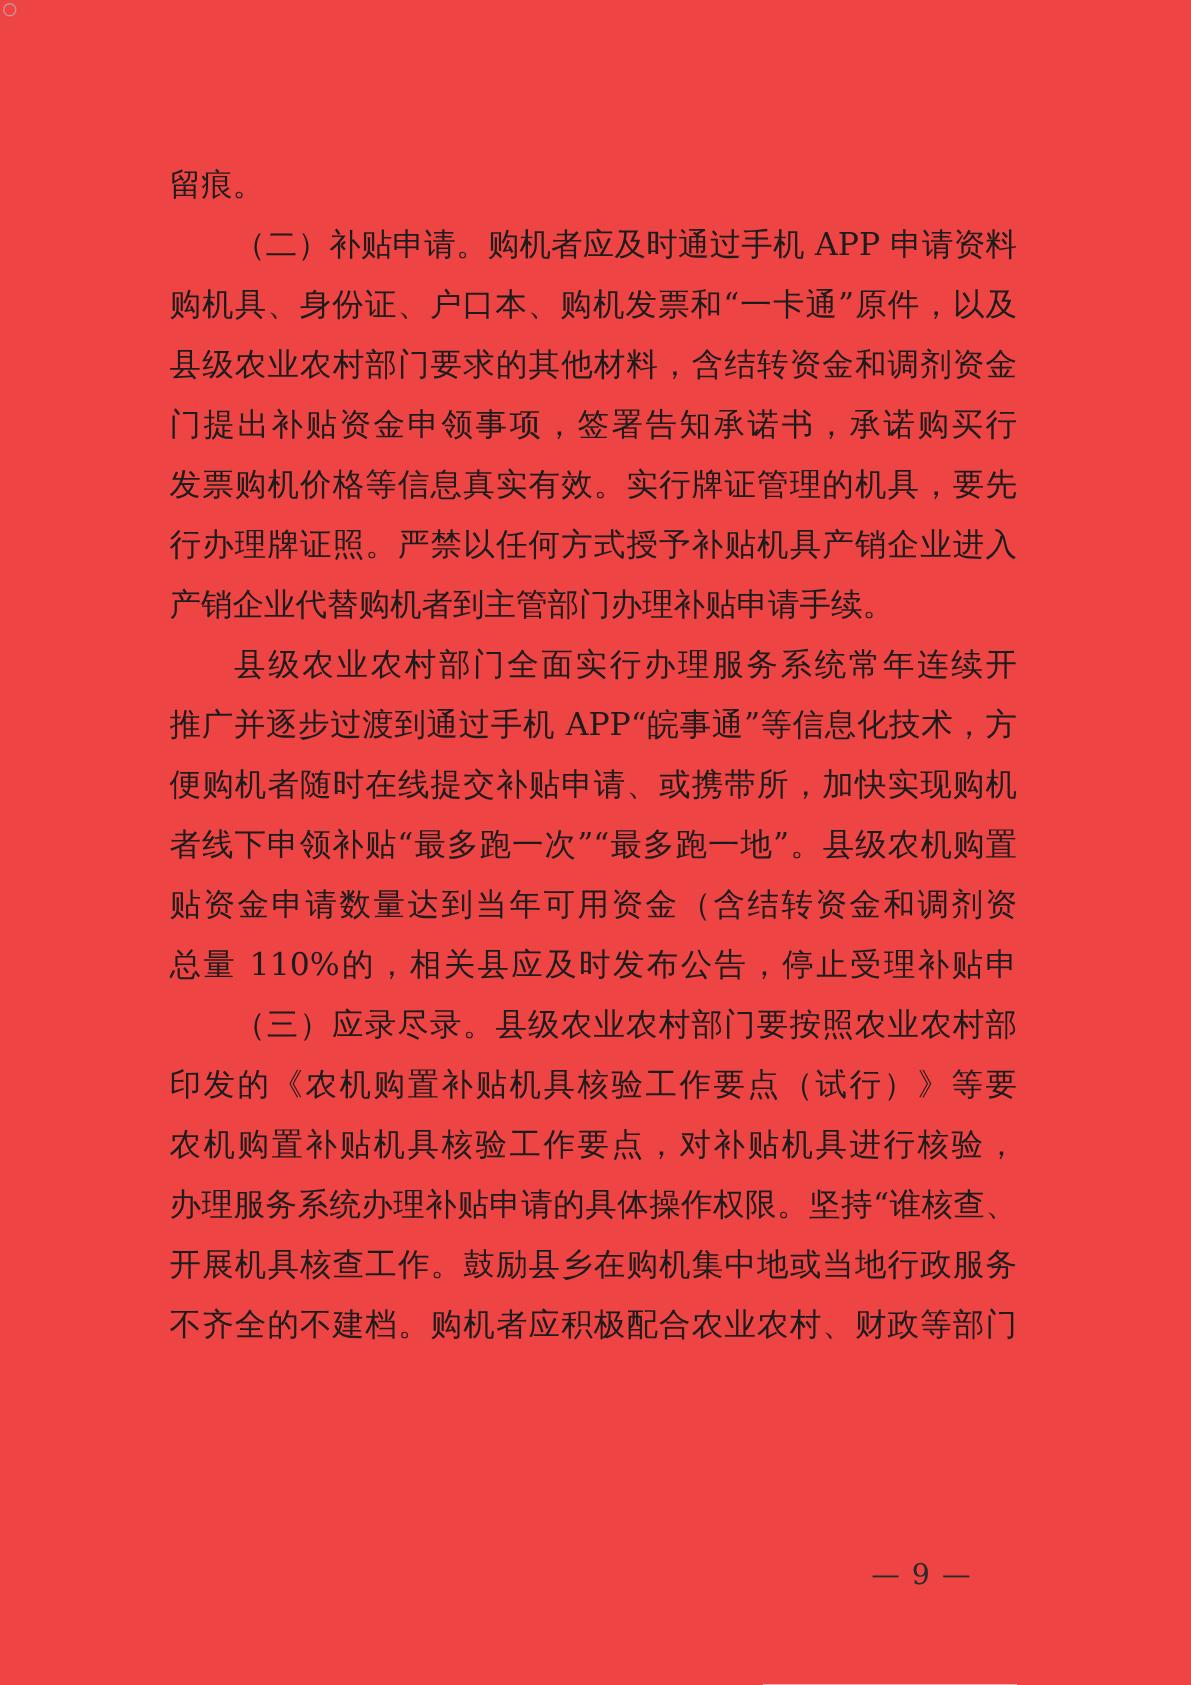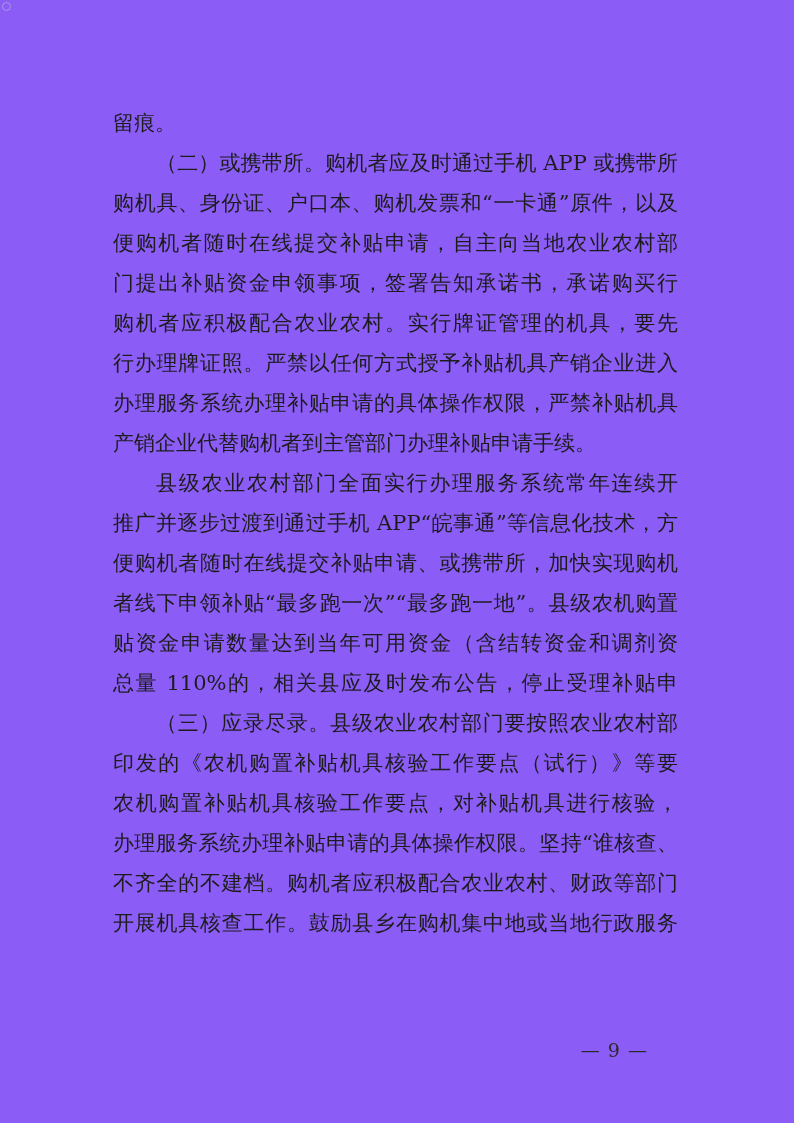--- a/index.html
+++ b/index.html
@@ -4,21 +4,21 @@
 <style>
   html, body {
     margin: 0;
     padding: 0;
     background: #ffffff;
   }
   .page {
     position: relative;
     width: 794px;
     height: 1123px;
-    background: #8b5cf6;
+    background: #ef4444;
     overflow: hidden;
     font-family: "DejaVu Serif", "Liberation Serif", serif;
   }
   .scan-artifact {
     position: absolute;
     left: 2px;
     top: 2px;
     width: 7px;
     height: 7px;
     border: 1px solid #b9bec4;
@@ -58,36 +58,35 @@
   }
 </style>
 </head>
 <body>
 
 <div class="page">
   <div class="scan-artifact"></div>
 
   <div class="doc-body">
     <div class="line short">留痕。</div>
-    <div class="line indent">（二）或携带所。购机者应及时通过手机 APP 或携带所</div>
+    <div class="line indent">（二）补贴申请。购机者应及时通过手机 APP 申请资料</div>
     <div class="line">购机具、身份证、户口本、购机发票和“一卡通”原件，以及</div>
-    <div class="line">便购机者随时在线提交补贴申请，自主向当地农业农村部</div>
+    <div class="line">县级农业农村部门要求的其他材料，含结转资金和调剂资金</div>
     <div class="line">门提出补贴资金申领事项，签署告知承诺书，承诺购买行为、</div>
-    <div class="line">购机者应积极配合农业农村。实行牌证管理的机具，要先</div>
+    <div class="line">发票购机价格等信息真实有效。实行牌证管理的机具，要先</div>
     <div class="line">行办理牌证照。严禁以任何方式授予补贴机具产销企业进入</div>
-    <div class="line">办理服务系统办理补贴申请的具体操作权限，严禁补贴机具</div>
     <div class="line short">产销企业代替购机者到主管部门办理补贴申请手续。</div>
     <div class="line indent">县级农业农村部门全面实行办理服务系统常年连续开放，</div>
     <div class="line">推广并逐步过渡到通过手机 APP“皖事通”等信息化技术，方</div>
     <div class="line">便购机者随时在线提交补贴申请、或携带所，加快实现购机</div>
     <div class="line">者线下申领补贴“最多跑一次”“最多跑一地”。县级农机购置补</div>
     <div class="line">贴资金申请数量达到当年可用资金（含结转资金和调剂资金）</div>
     <div class="line">总量 110%的，相关县应及时发布公告，停止受理补贴申请。</div>
     <div class="line indent">（三）应录尽录。县级农业农村部门要按照农业农村部</div>
     <div class="line">印发的《农机购置补贴机具核验工作要点（试行）》等要求，</div>
     <div class="line">农机购置补贴机具核验工作要点，对补贴机具进行核验，</div>
     <div class="line">办理服务系统办理补贴申请的具体操作权限。坚持“谁核查、</div>
+    <div class="line">开展机具核查工作。鼓励县乡在购机集中地或当地行政服务</div>
     <div class="line">不齐全的不建档。购机者应积极配合农业农村、财政等部门</div>
-    <div class="line">开展机具核查工作。鼓励县乡在购机集中地或当地行政服务</div>
   </div>
 
   <div class="page-number">— 9 —</div>
 </div>
 
 </body></html>

